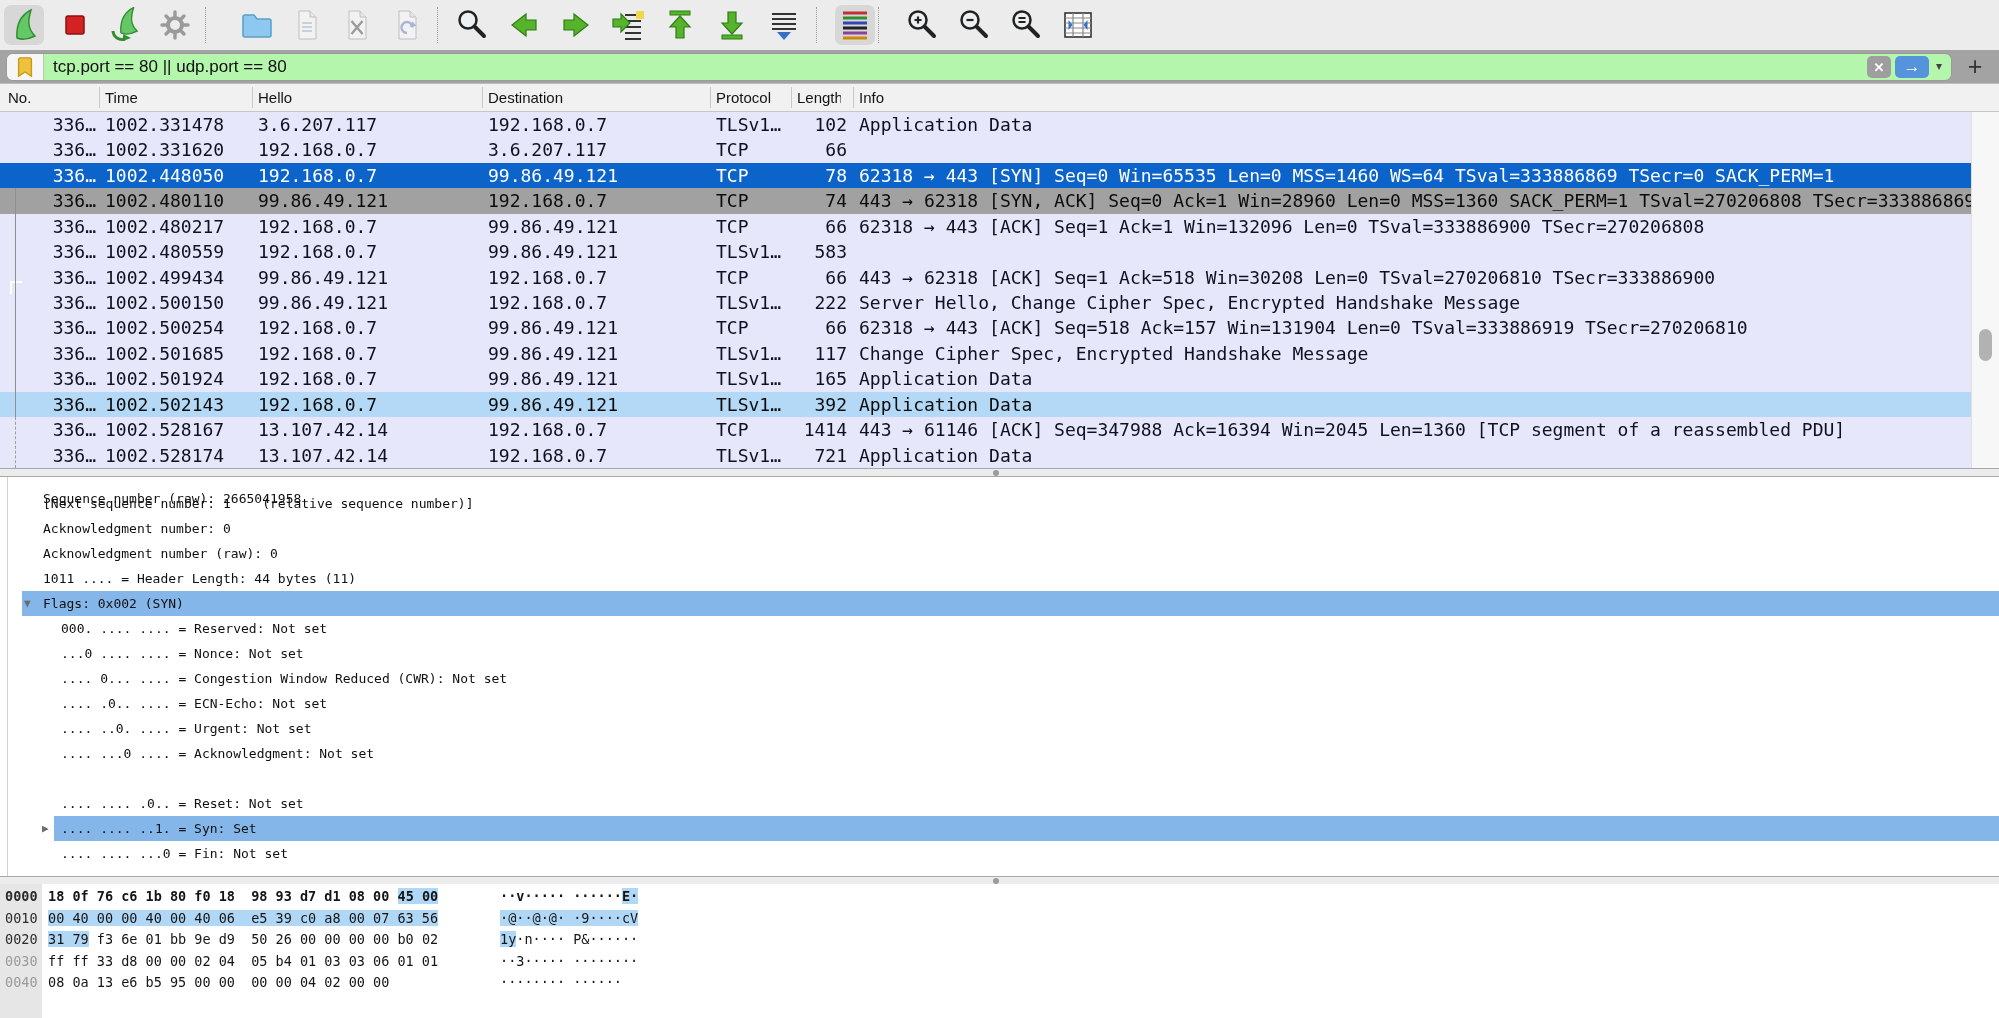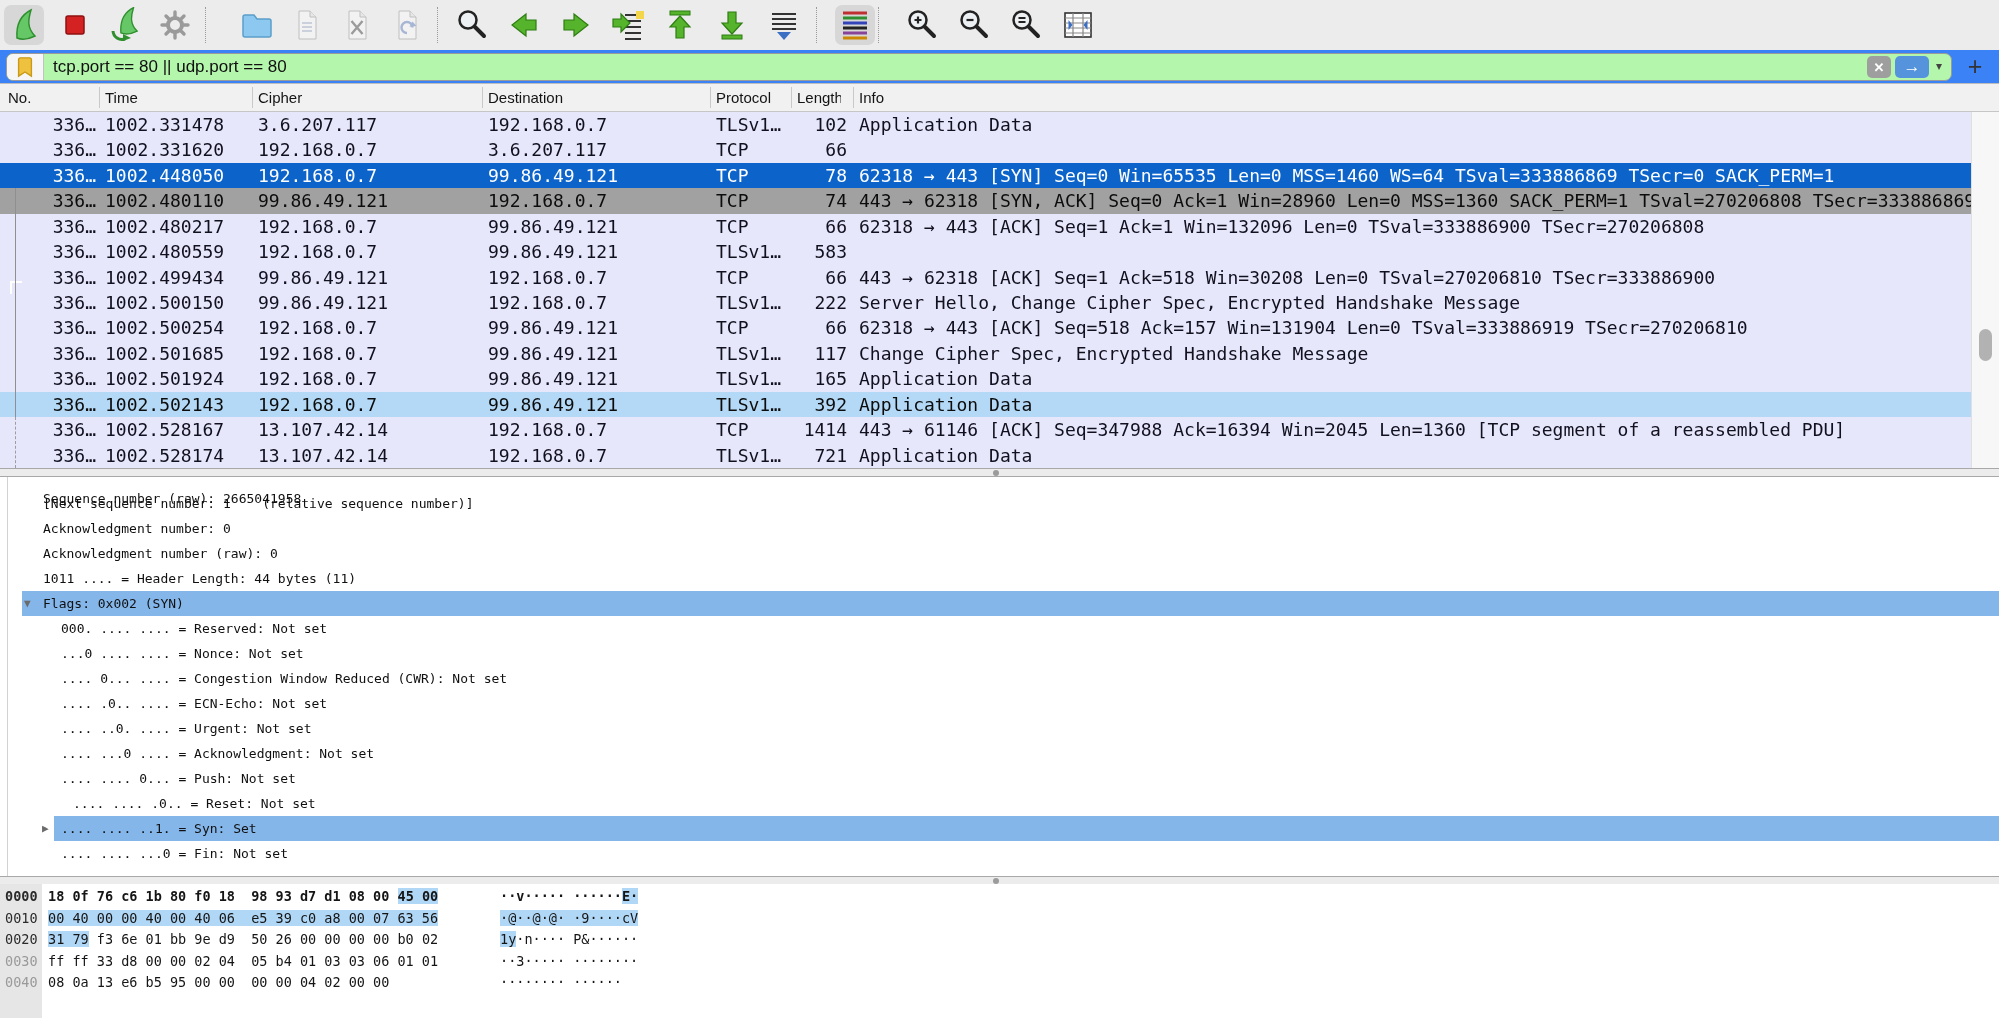--- a/index.html
+++ b/index.html
@@ -6,21 +6,21 @@
   #app{position:relative;width:1999px;height:1018px;overflow:hidden;background:#fff;
        font-family:"Liberation Sans",sans-serif;-webkit-font-smoothing:antialiased;}
   
   #toolbar{position:absolute;left:0;top:0;width:1999px;height:50px;background:#ececec;border-bottom:1px solid #bdbdbd;}
   .tb-btn{position:absolute;top:5px;width:40px;height:40px;border-radius:7px;display:flex;align-items:center;justify-content:center;}
   .tb-btn.checked{background:#d7d7d7;}
   .tb-btn.disabled{opacity:.45;}
   .tb-btn svg{width:36px;height:36px;display:block;}
   .tb-sep{position:absolute;top:7px;height:36px;width:0;border-left:1px dotted #9a9a9a;}
   
-  #filterbar{position:absolute;left:0;top:50px;width:1999px;height:34px;background:#3b82f6;border-bottom:1px solid #bdbdbd;box-sizing:border-box;}
+  #filterbar{position:absolute;left:0;top:50px;width:1999px;height:34px;background:#a3a3a3;border-bottom:1px solid #bdbdbd;box-sizing:border-box;}
   #filter-field{position:absolute;left:6px;top:3px;width:1946px;height:28px;background:var(--filter_valid_bg);
                 border:1px solid #9a9a9a;border-radius:7px;box-sizing:border-box;}
   #filter-bookmark-cap{position:absolute;left:0;top:0;width:36px;height:26px;background:#f6f6f6;border-right:1px solid #c2c2c2;border-radius:6px 0 0 6px;display:flex;align-items:center;justify-content:center;}
   #filter-text{position:absolute;left:46px;top:0;height:26px;line-height:26px;font-size:17px;color:#101010;white-space:pre;}
   .f-btn{position:absolute;top:2px;height:22px;border-radius:5px;display:flex;align-items:center;justify-content:center;color:#fff;font-weight:bold;}
   #filter-clear{right:60px;width:24px;background:#9e9e9e;font-size:13px;}
   #filter-apply{right:22px;width:34px;background:#5693dd;font-size:17px;}
   #filter-caret{position:absolute;right:4px;top:5px;width:16px;color:#444;font-size:12px;text-align:center;}
   #filter-add{position:absolute;right:10px;top:2px;width:28px;height:28px;font-size:25px;color:#333;display:flex;align-items:center;justify-content:center;}
   
@@ -225,21 +225,21 @@
       <div id="filter-clear" class="f-btn">✕</div>
       <div id="filter-apply" class="f-btn">→</div>
       <div id="filter-caret">▾</div>
     </div>
     <div id="filter-add">+</div>
   </div>
 
   <div id="pl-header">
       <div class="hcell" style="left: 8px; width: 86px;">No.</div>
       <div class="hcell" style="left: 105px; width: 145px;">Time</div>
-      <div class="hcell" style="left: 258px; width: 222px;">Cipher</div>
+      <div class="hcell" style="left: 258px; width: 222px;">Hello</div>
       <div class="hcell" style="left: 488px; width: 220px;">Destination</div>
       <div class="hcell" style="left: 716px; width: 73px;">Protocol</div>
       <div class="hcell" style="left: 797px; width: 44px;">Length</div>
       <div class="hcell" style="left: 859px; width: 1100px;">Info</div>
       <div class="hsep" style="left: 99px;"></div>
       <div class="hsep" style="left: 252px;"></div>
       <div class="hsep" style="left: 482px;"></div>
       <div class="hsep" style="left: 710px;"></div>
       <div class="hsep" style="left: 791px;"></div>
       <div class="hsep" style="left: 853px;"></div>
@@ -415,25 +415,22 @@
       </div>
       <div class="dline" style="top: 213.5px;">
         <span class="dtext" style="left: 61px;">.... .0.. .... = ECN-Echo: Not set</span>
       </div>
       <div class="dline" style="top: 238.5px;">
         <span class="dtext" style="left: 61px;">.... ..0. .... = Urgent: Not set</span>
       </div>
       <div class="dline" style="top: 263.5px;">
         <span class="dtext" style="left: 61px;">.... ...0 .... = Acknowledgment: Not set</span>
       </div>
-      <div class="dline" style="top: 288.5px;">
-        <span class="dtext" style="left: 61px;">.... .... 0... = Push: Not set</span>
-      </div>
       <div class="dline" style="top: 313.5px;">
-        <span class="dtext" style="left: 73px;">.... .... .0.. = Reset: Not set</span>
+        <span class="dtext" style="left: 61px;">.... .... .0.. = Reset: Not set</span>
       </div>
       <div class="dline" style="top: 338.5px;">
         <div class="dhl" style="left: 54px;"></div>
         <span class="darrow" style="left: 42px;">▶</span>
         <span class="dtext" style="left: 61px;">.... .... ..1. = Syn: Set</span>
       </div>
       <div class="dline" style="top: 363.5px;">
         <span class="dtext" style="left: 61px;">.... .... ...0 = Fin: Not set</span>
       </div>
     </div>

